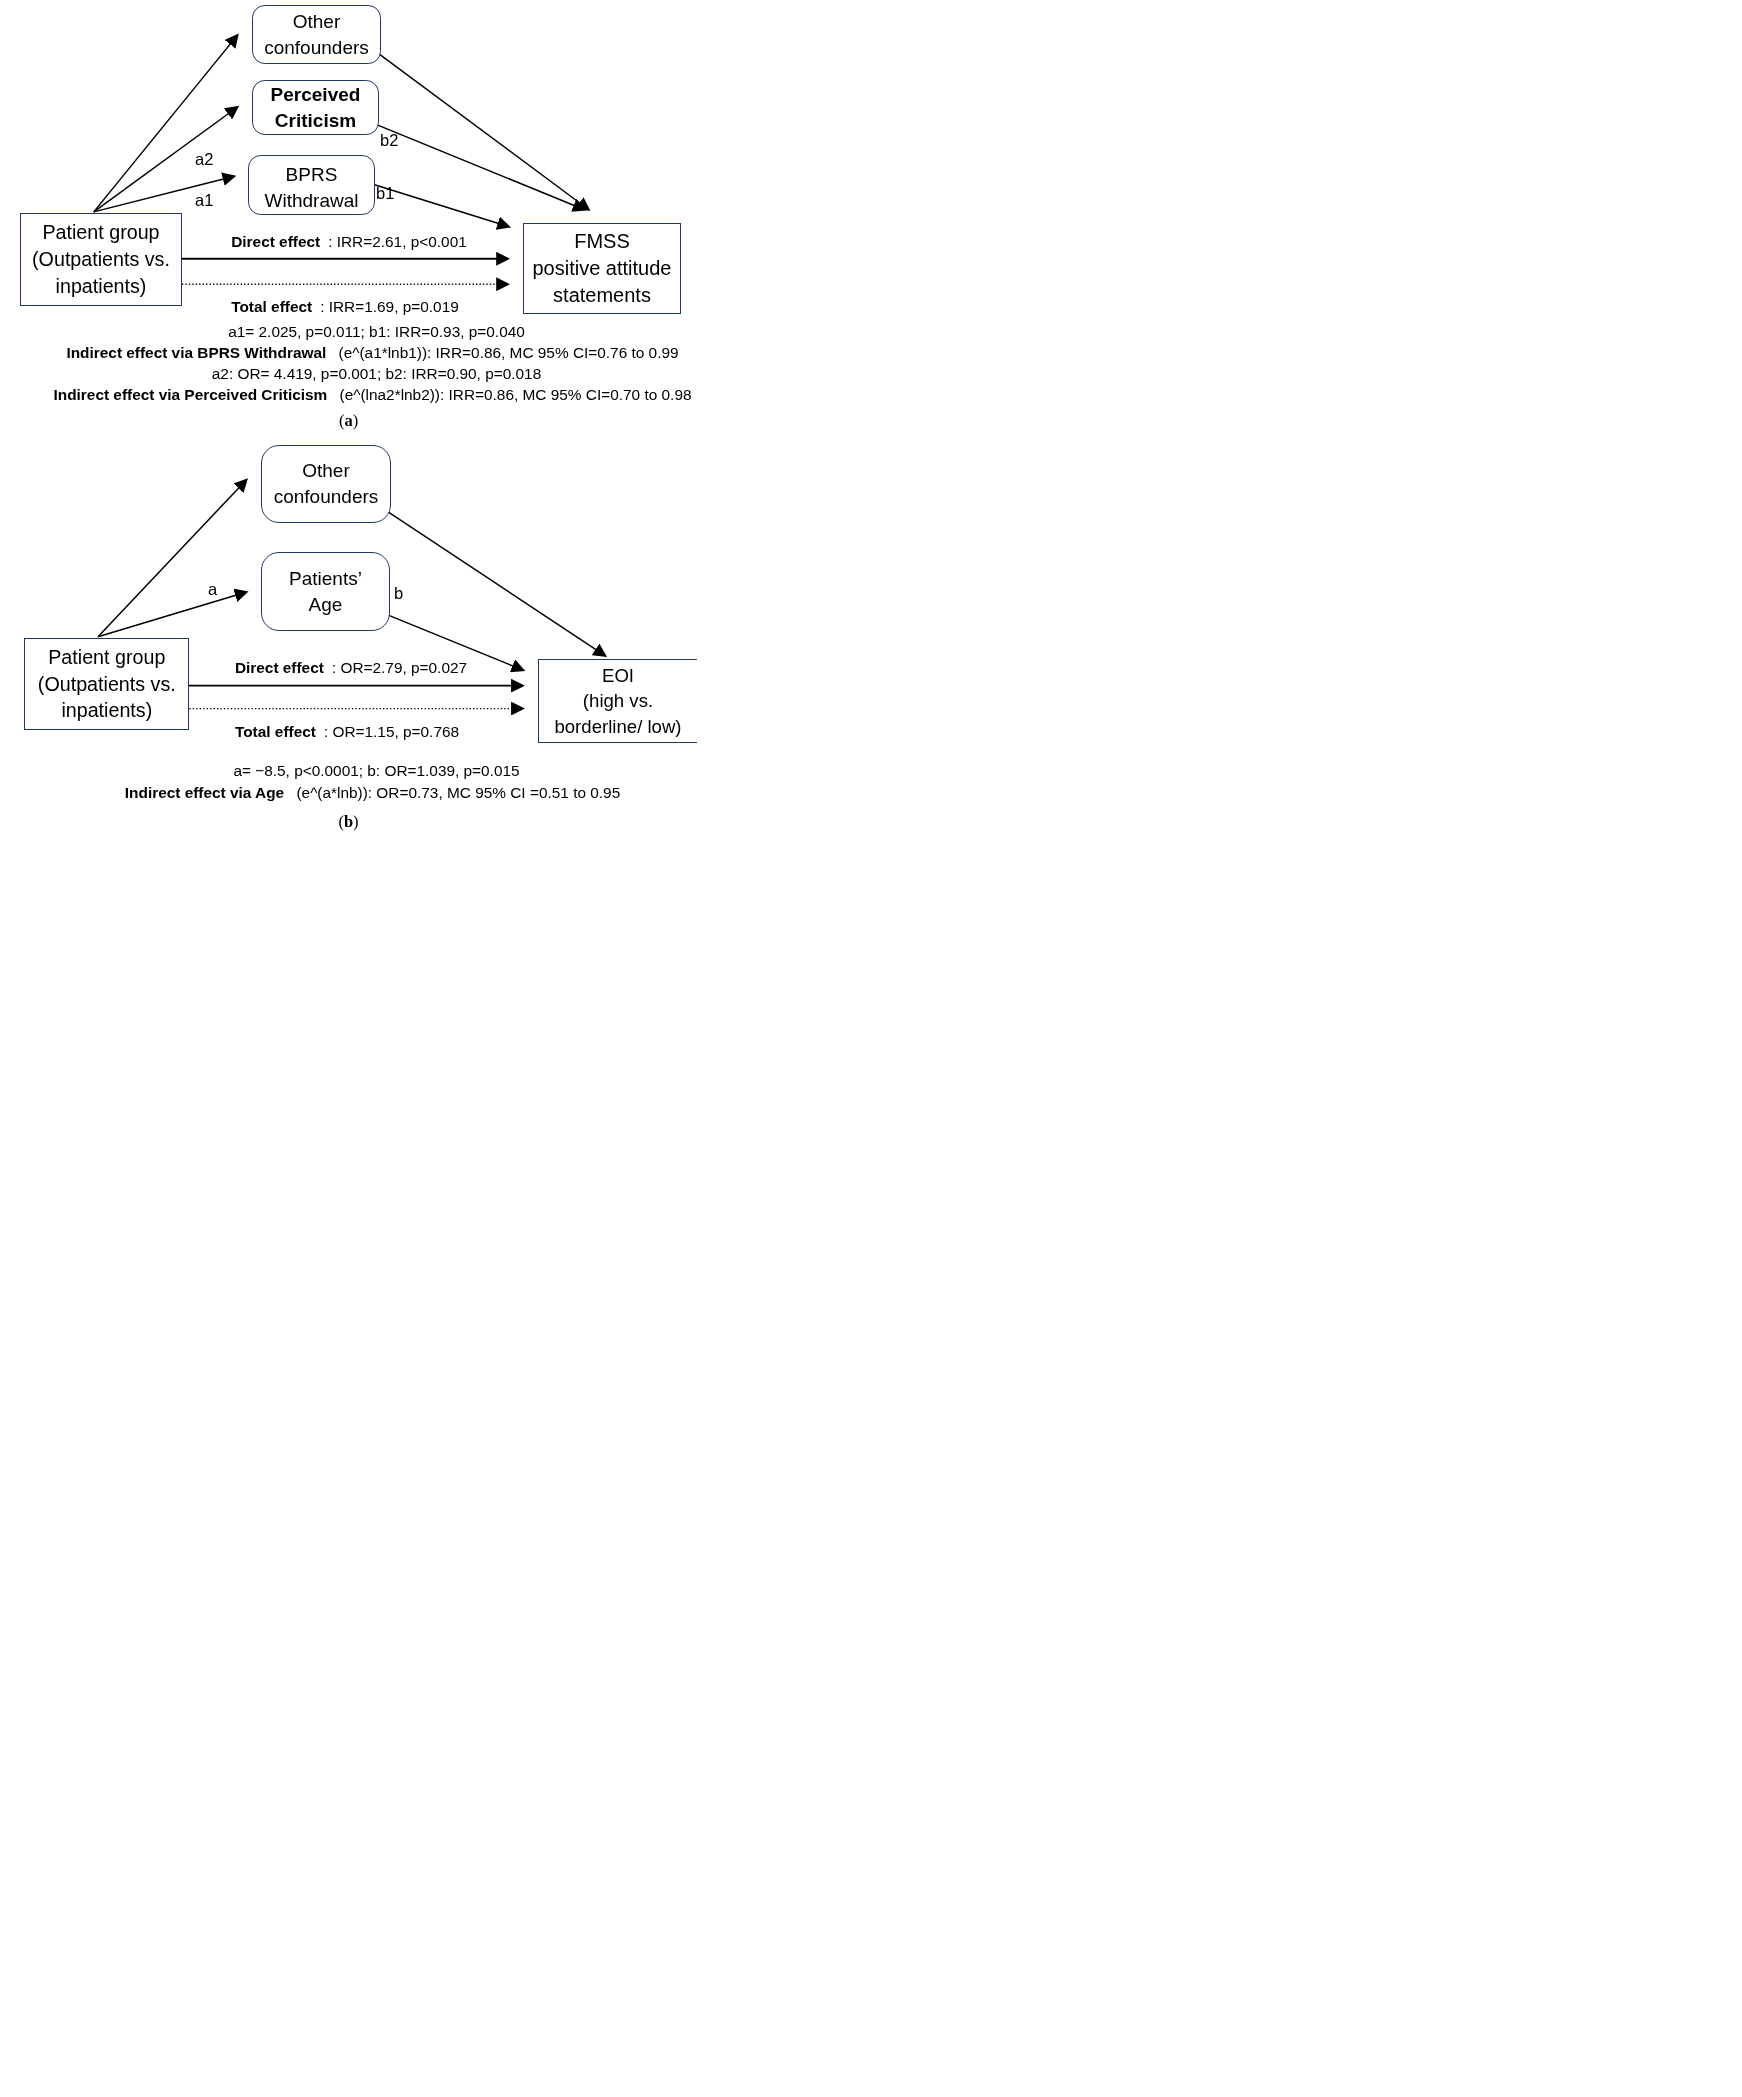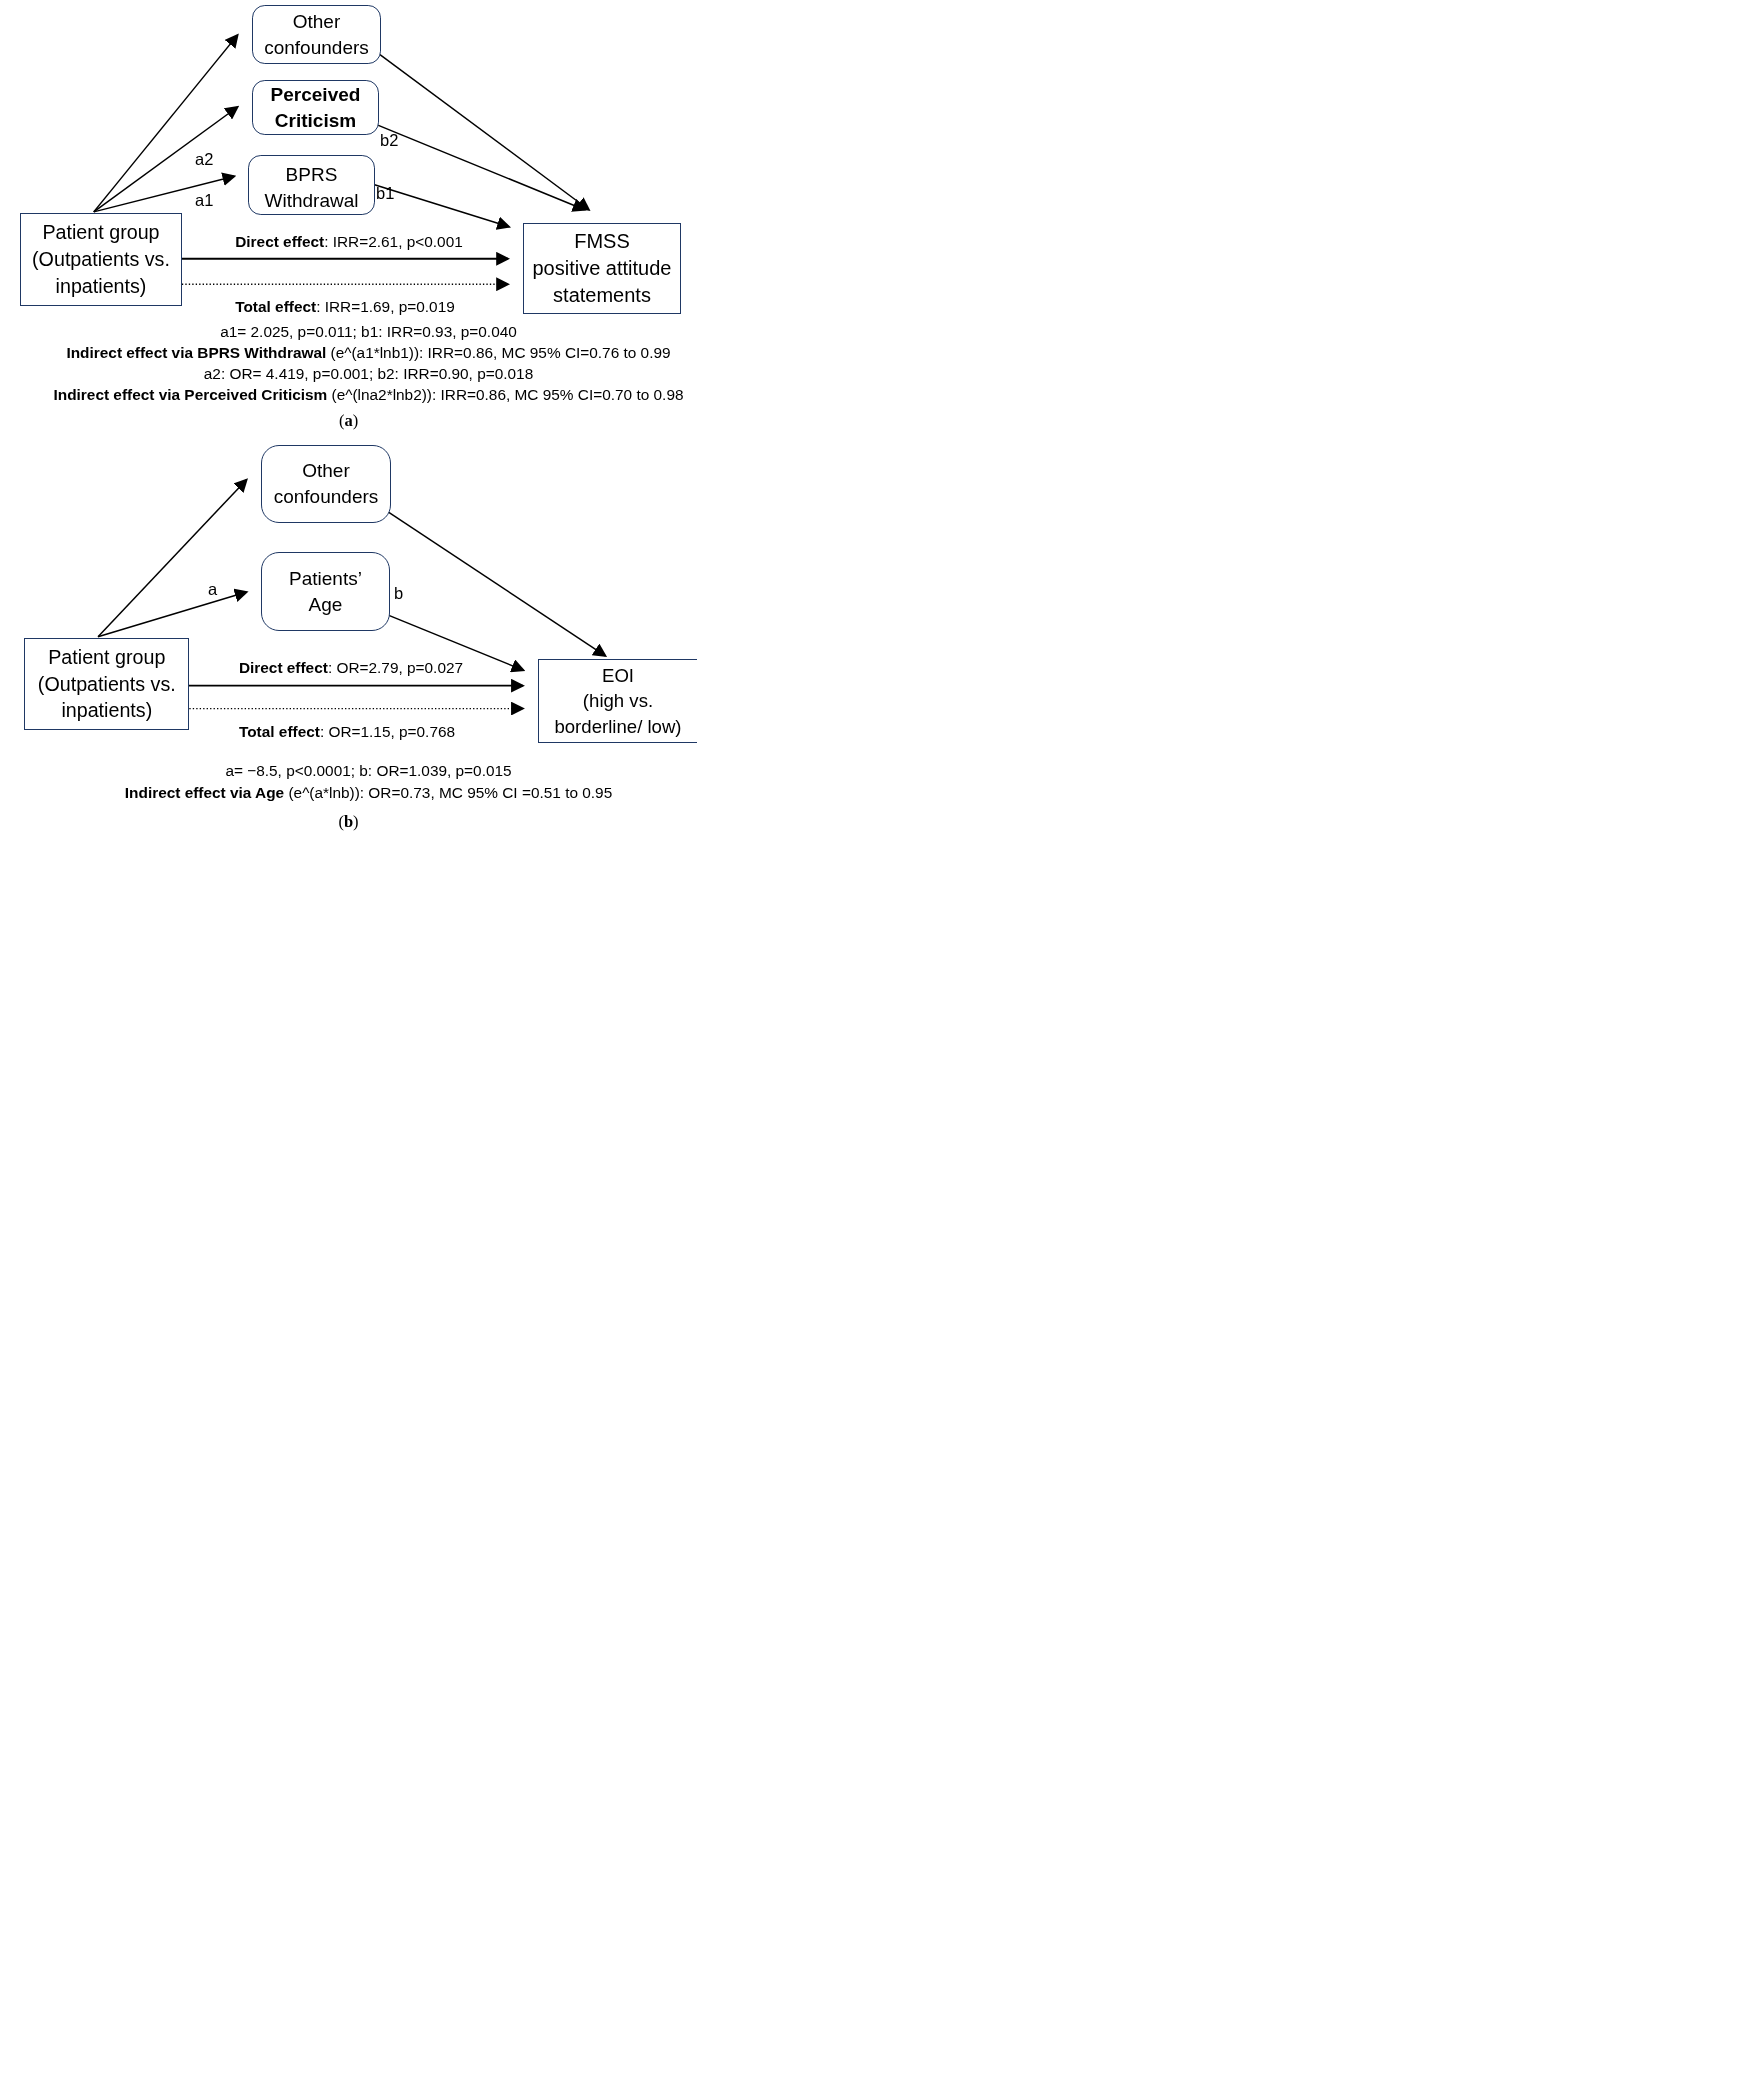--- a/index.html
+++ b/index.html
@@ -38,21 +38,21 @@
     font-size: 16.5px;
     line-height: 1;
   }
   .effect-line {
     position: absolute;
     transform: translateX(-50%);
     font-size: 15.4px;
     white-space: nowrap;
   }
   .effect-line b, .stat-line b { font-weight: bold; }
-  .effect-line span, .stat-line span, .stat-line b { white-space: pre-wrap; }
+  .effect-line span, .stat-line span, .stat-line b { white-space: pre-wrap; margin-left: 8px; }
   .stats-block {
     position: absolute;
     left: 0;
     width: 100%;
     text-align: center;
     font-size: 15.4px;
   }
   .stat-line { white-space: nowrap; padding-left: 40px; }
   .caption {
     position: absolute;

